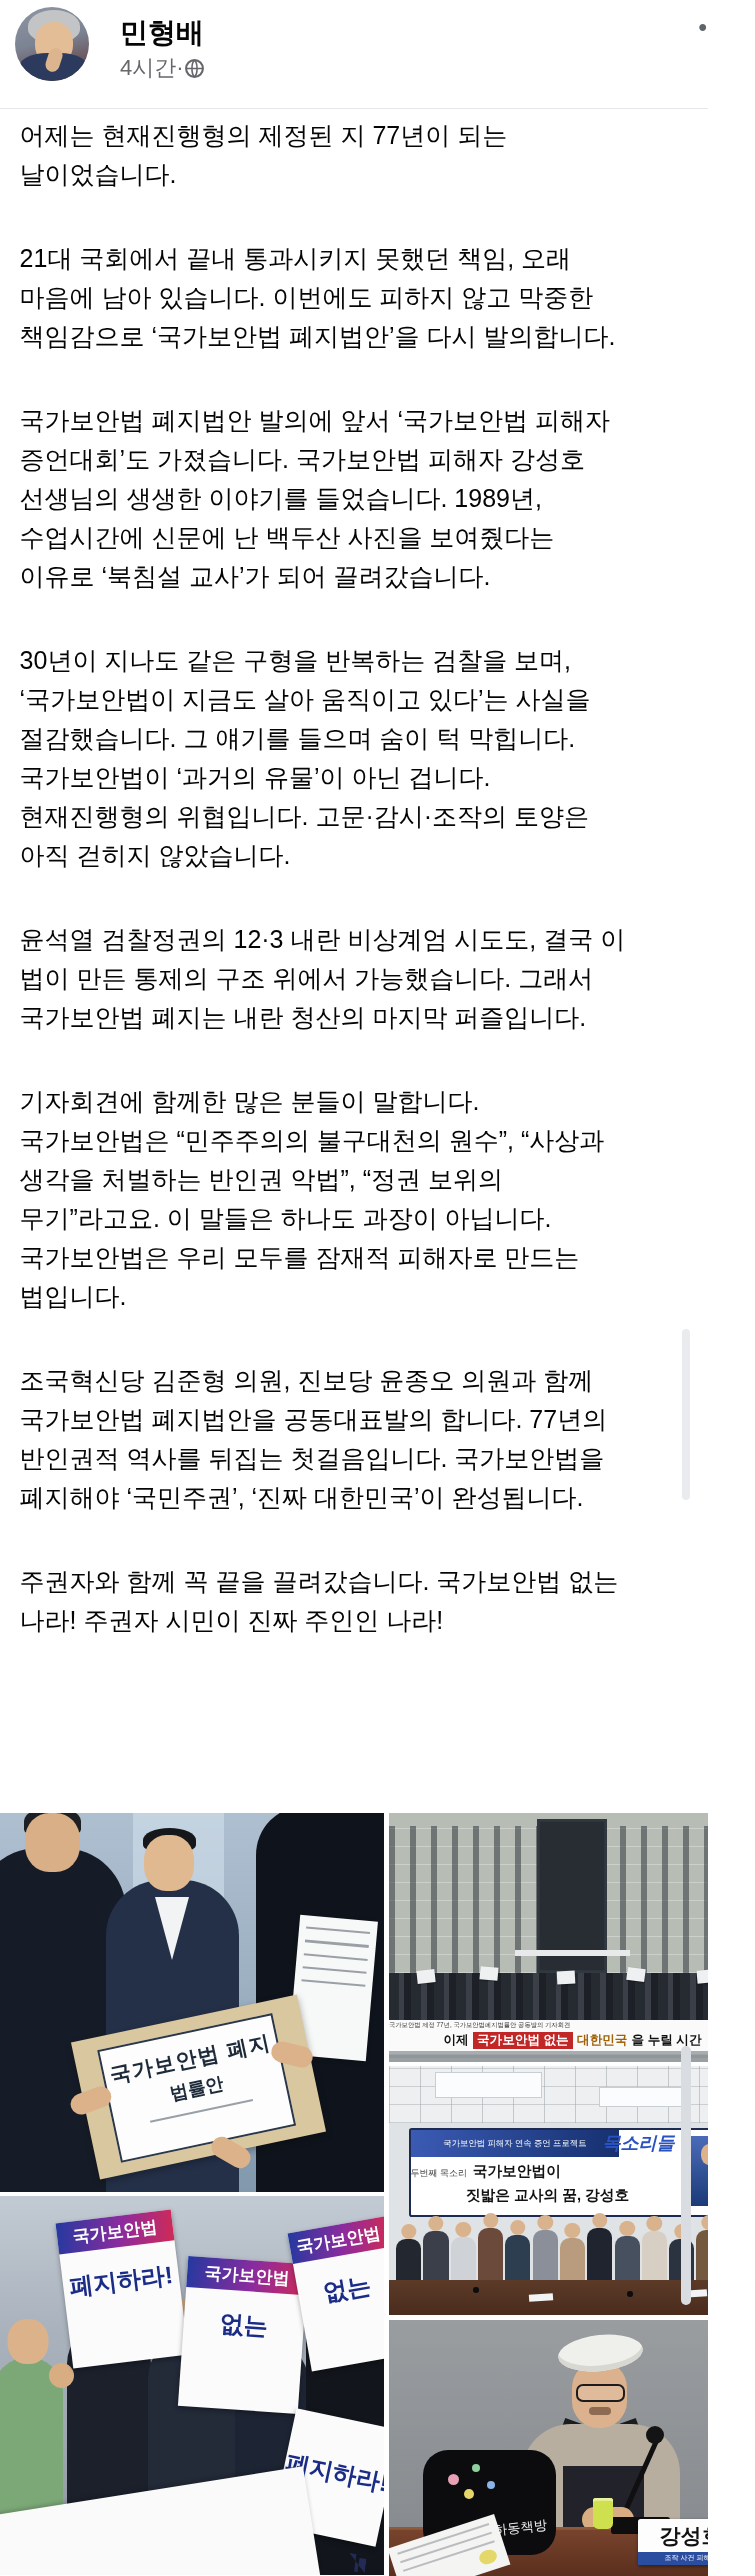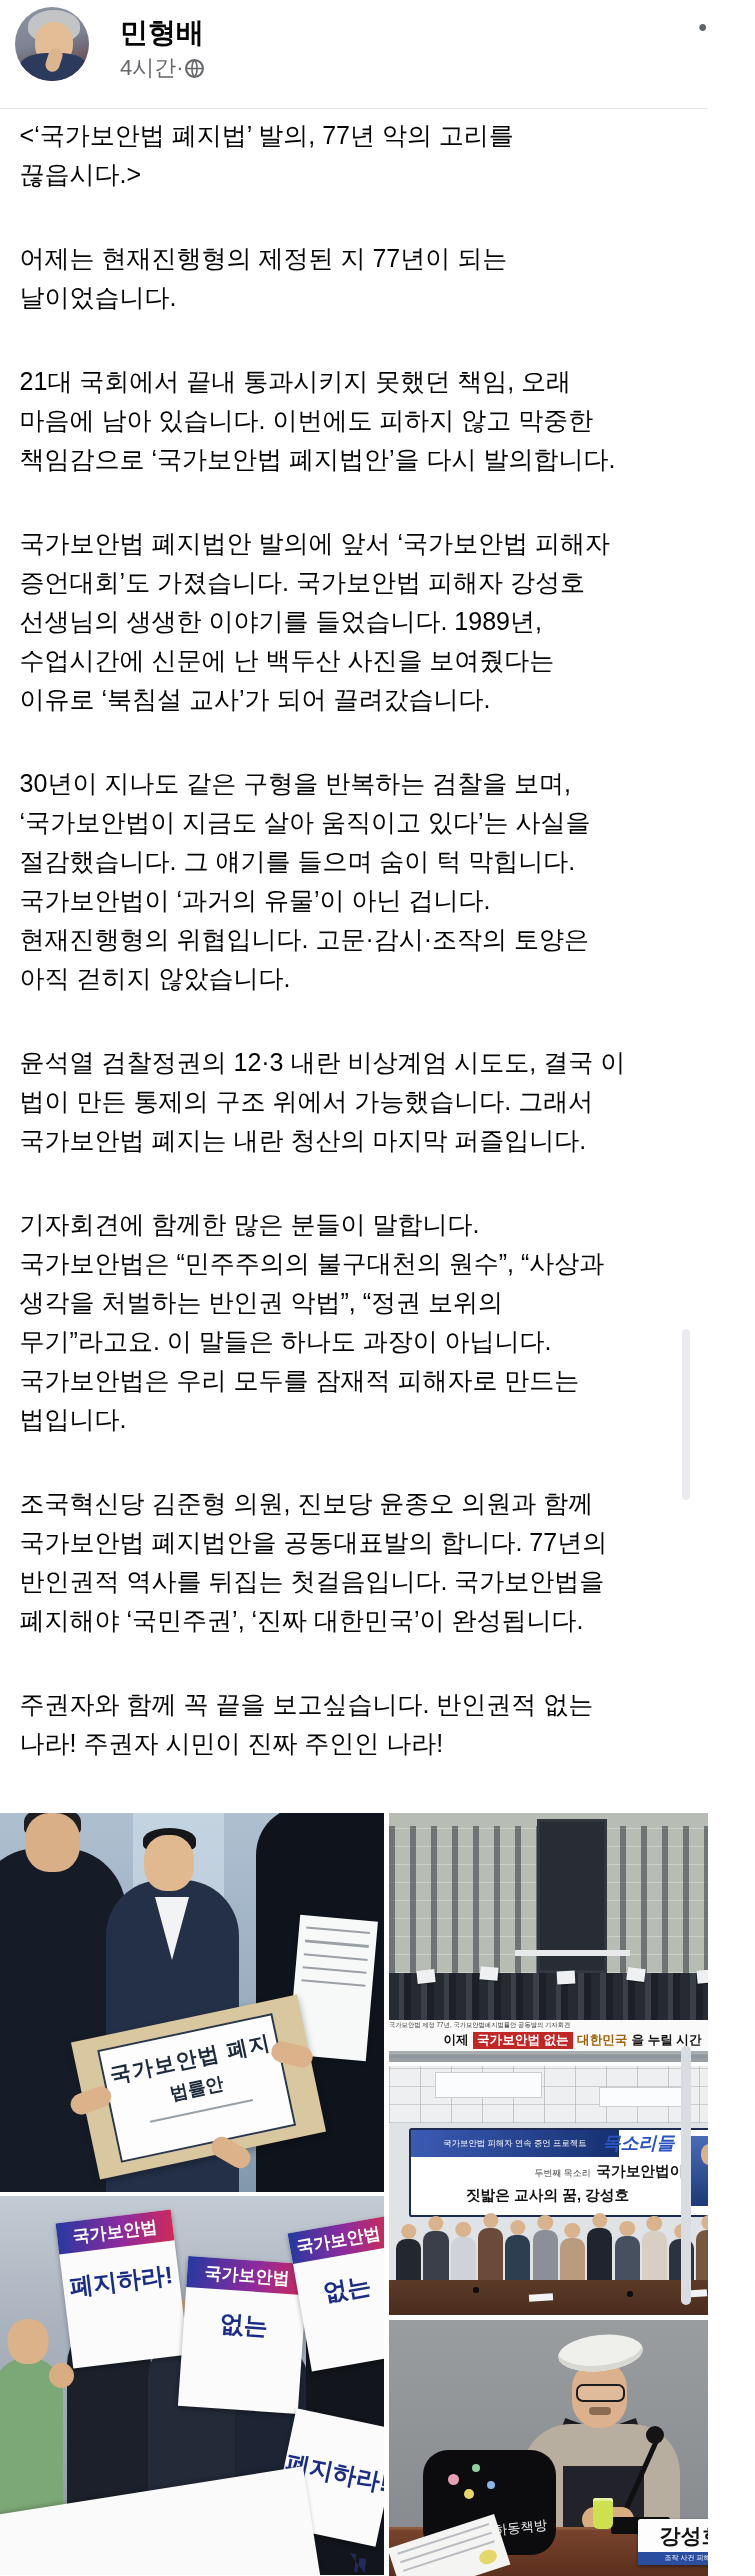--- a/index.html
+++ b/index.html
@@ -94,22 +94,22 @@
   .r2-screen{left:19.6px;top:62px;width:326px;height:85px;background:#fff;border:2.8px solid #1c2b52;
              border-radius:2.8px;}
   .r2-band{position:absolute;left:0;top:0;width:64%;height:26.6px;
            background:linear-gradient(95deg,#3b5bb4,#16306f);color:#fff;font-size:8.4px;
            display:flex;align-items:center;justify-content:center;white-space:nowrap;overflow:hidden;}
   .r2-brand{position:absolute;right:62px;top:1.4px;font-size:18px;font-weight:bold;font-style:italic;
             color:#2a52c0;}
   .r2-port{position:absolute;right:5.6px;top:5.6px;width:43px;height:70px;
            background:linear-gradient(180deg,#4a6cb8 0%,#1c3a78 100%);}
   .r2-face{position:absolute;left:12.6px;top:8.4px;width:18px;height:21px;border-radius:46%;background:#dcb28c;}
-  .r2-sub1{position:absolute;left:0;top:32px;width:84%;text-align:right;white-space:nowrap;
-           font-size:14.7px;font-weight:bold;color:#111;font-family:Liberation Serif, serif;}
+  .r2-sub1{position:absolute;left:0;top:32px;width:84%;text-align:left;white-space:nowrap;
+           font-size:14.7px;font-weight:bold;color:#111;}
   .r2-sub1 .lbl{font-size:9px;font-weight:normal;color:#444;margin-right:5.6px;}
   .r2-sub2{position:absolute;left:0;top:56px;width:84%;text-align:center;white-space:nowrap;
            font-size:14.7px;font-weight:bold;color:#111;}
   .r2-row{left:7px;top:137px;width:353px;height:77px;display:flex;align-items:flex-end;gap:2.1px;}
   .pp{position:relative;flex:1;border-radius:9.8px 9.8px 0 0;}
   .pp::before{content:'';position:absolute;top:-15.4px;left:50%;transform:translateX(-50%);
               width:15.4px;height:15.4px;border-radius:50%;background:#d9b28e;}
   .pp:nth-child(1){height:41px;background:#23272f;}
   .pp:nth-child(2){height:49px;background:#3a3f4a;}
   .pp:nth-child(3){height:43px;background:#cfd3d8;}
@@ -204,22 +204,20 @@
       <svg viewBox="0 0 16 16" width="21" height="21">
         <circle cx="8" cy="8" r="6.4" fill="none" stroke="#65676B" stroke-width="1.6"></circle>
         <path d="M1.6 8 H14.4 M8 1.6 C10.6 3.8 10.6 12.2 8 14.4 M8 1.6 C5.4 3.8 5.4 12.2 8 14.4" fill="none" stroke="#65676B" stroke-width="1.2"></path>
       </svg>
     </div>
     <div class="more-btn">•••</div>
   </div>
   <div class="divider"></div>
 
   <div class="post-body">
-    <div class="para">&lt;‘국가보안법 폐지법’ 발의, 77년 악의 고리를
-끊읍시다.&gt;</div>
     <div class="para">어제는 현재진행형의 제정된 지 77년이 되는
 날이었습니다.</div>
     <div class="para">21대 국회에서 끝내 통과시키지 못했던 책임, 오래
 마음에 남아 있습니다. 이번에도 피하지 않고 막중한
 책임감으로 ‘국가보안법 폐지법안’을 다시 발의합니다.</div>
     <div class="para">국가보안법 폐지법안 발의에 앞서 ‘국가보안법 피해자
 증언대회’도 가졌습니다. 국가보안법 피해자 강성호
 선생님의 생생한 이야기를 들었습니다. 1989년,
 수업시간에 신문에 난 백두산 사진을 보여줬다는
 이유로 ‘북침설 교사’가 되어 끌려갔습니다.</div>
@@ -235,21 +233,21 @@
     <div class="para">기자회견에 함께한 많은 분들이 말합니다.
 국가보안법은 “민주주의의 불구대천의 원수”, “사상과
 생각을 처벌하는 반인권 악법”, “정권 보위의
 무기”라고요. 이 말들은 하나도 과장이 아닙니다.
 국가보안법은 우리 모두를 잠재적 피해자로 만드는
 법입니다.</div>
     <div class="para">조국혁신당 김준형 의원, 진보당 윤종오 의원과 함께
 국가보안법 폐지법안을 공동대표발의 합니다. 77년의
 반인권적 역사를 뒤집는 첫걸음입니다. 국가보안법을
 폐지해야 ‘국민주권’, ‘진짜 대한민국’이 완성됩니다.</div>
-    <div class="para">주권자와 함께 꼭 끝을 보고싶습니다. 반인권적 없는
+    <div class="para">주권자와 함께 꼭 끝을 끌려갔습니다. 국가보안법 없는
 나라! 주권자 시민이 진짜 주인인 나라!</div>
   </div>
 
   <div class="grid">
 
     <figure class="ph ph-l1">
       <div class="l1-bg abs"></div>
       <div class="l1-glass abs"></div>
       <div class="l1-suit-l abs"></div>
       <div class="l1-hairl abs"></div>

